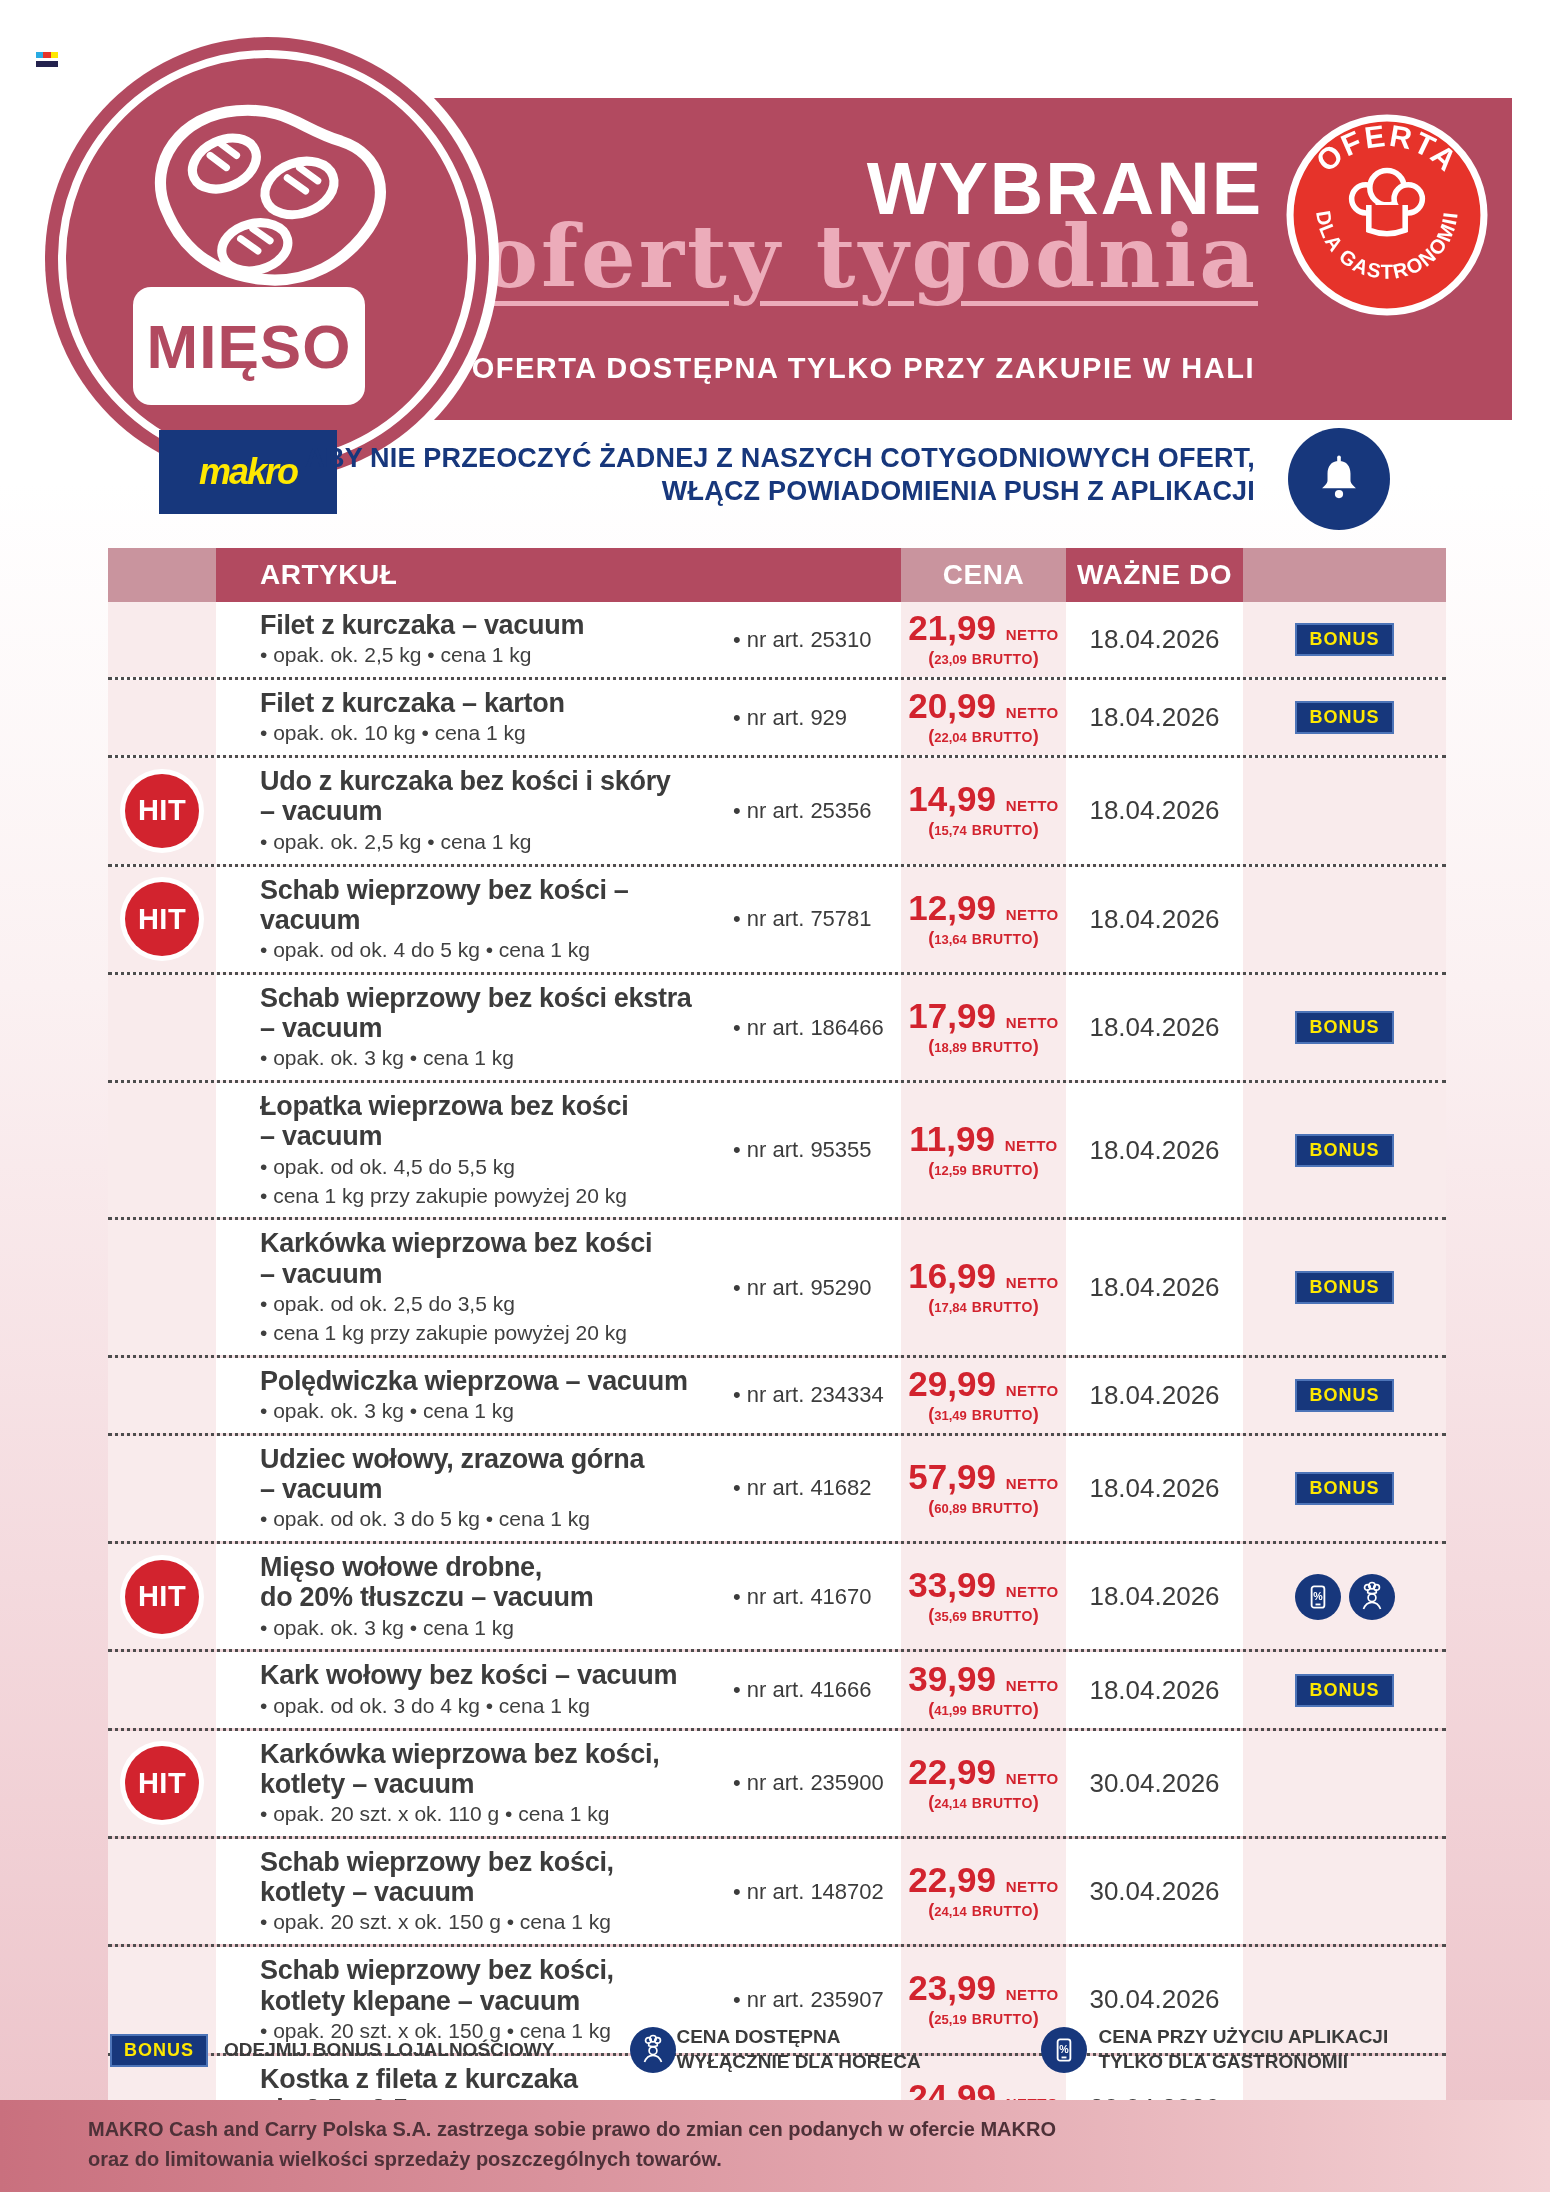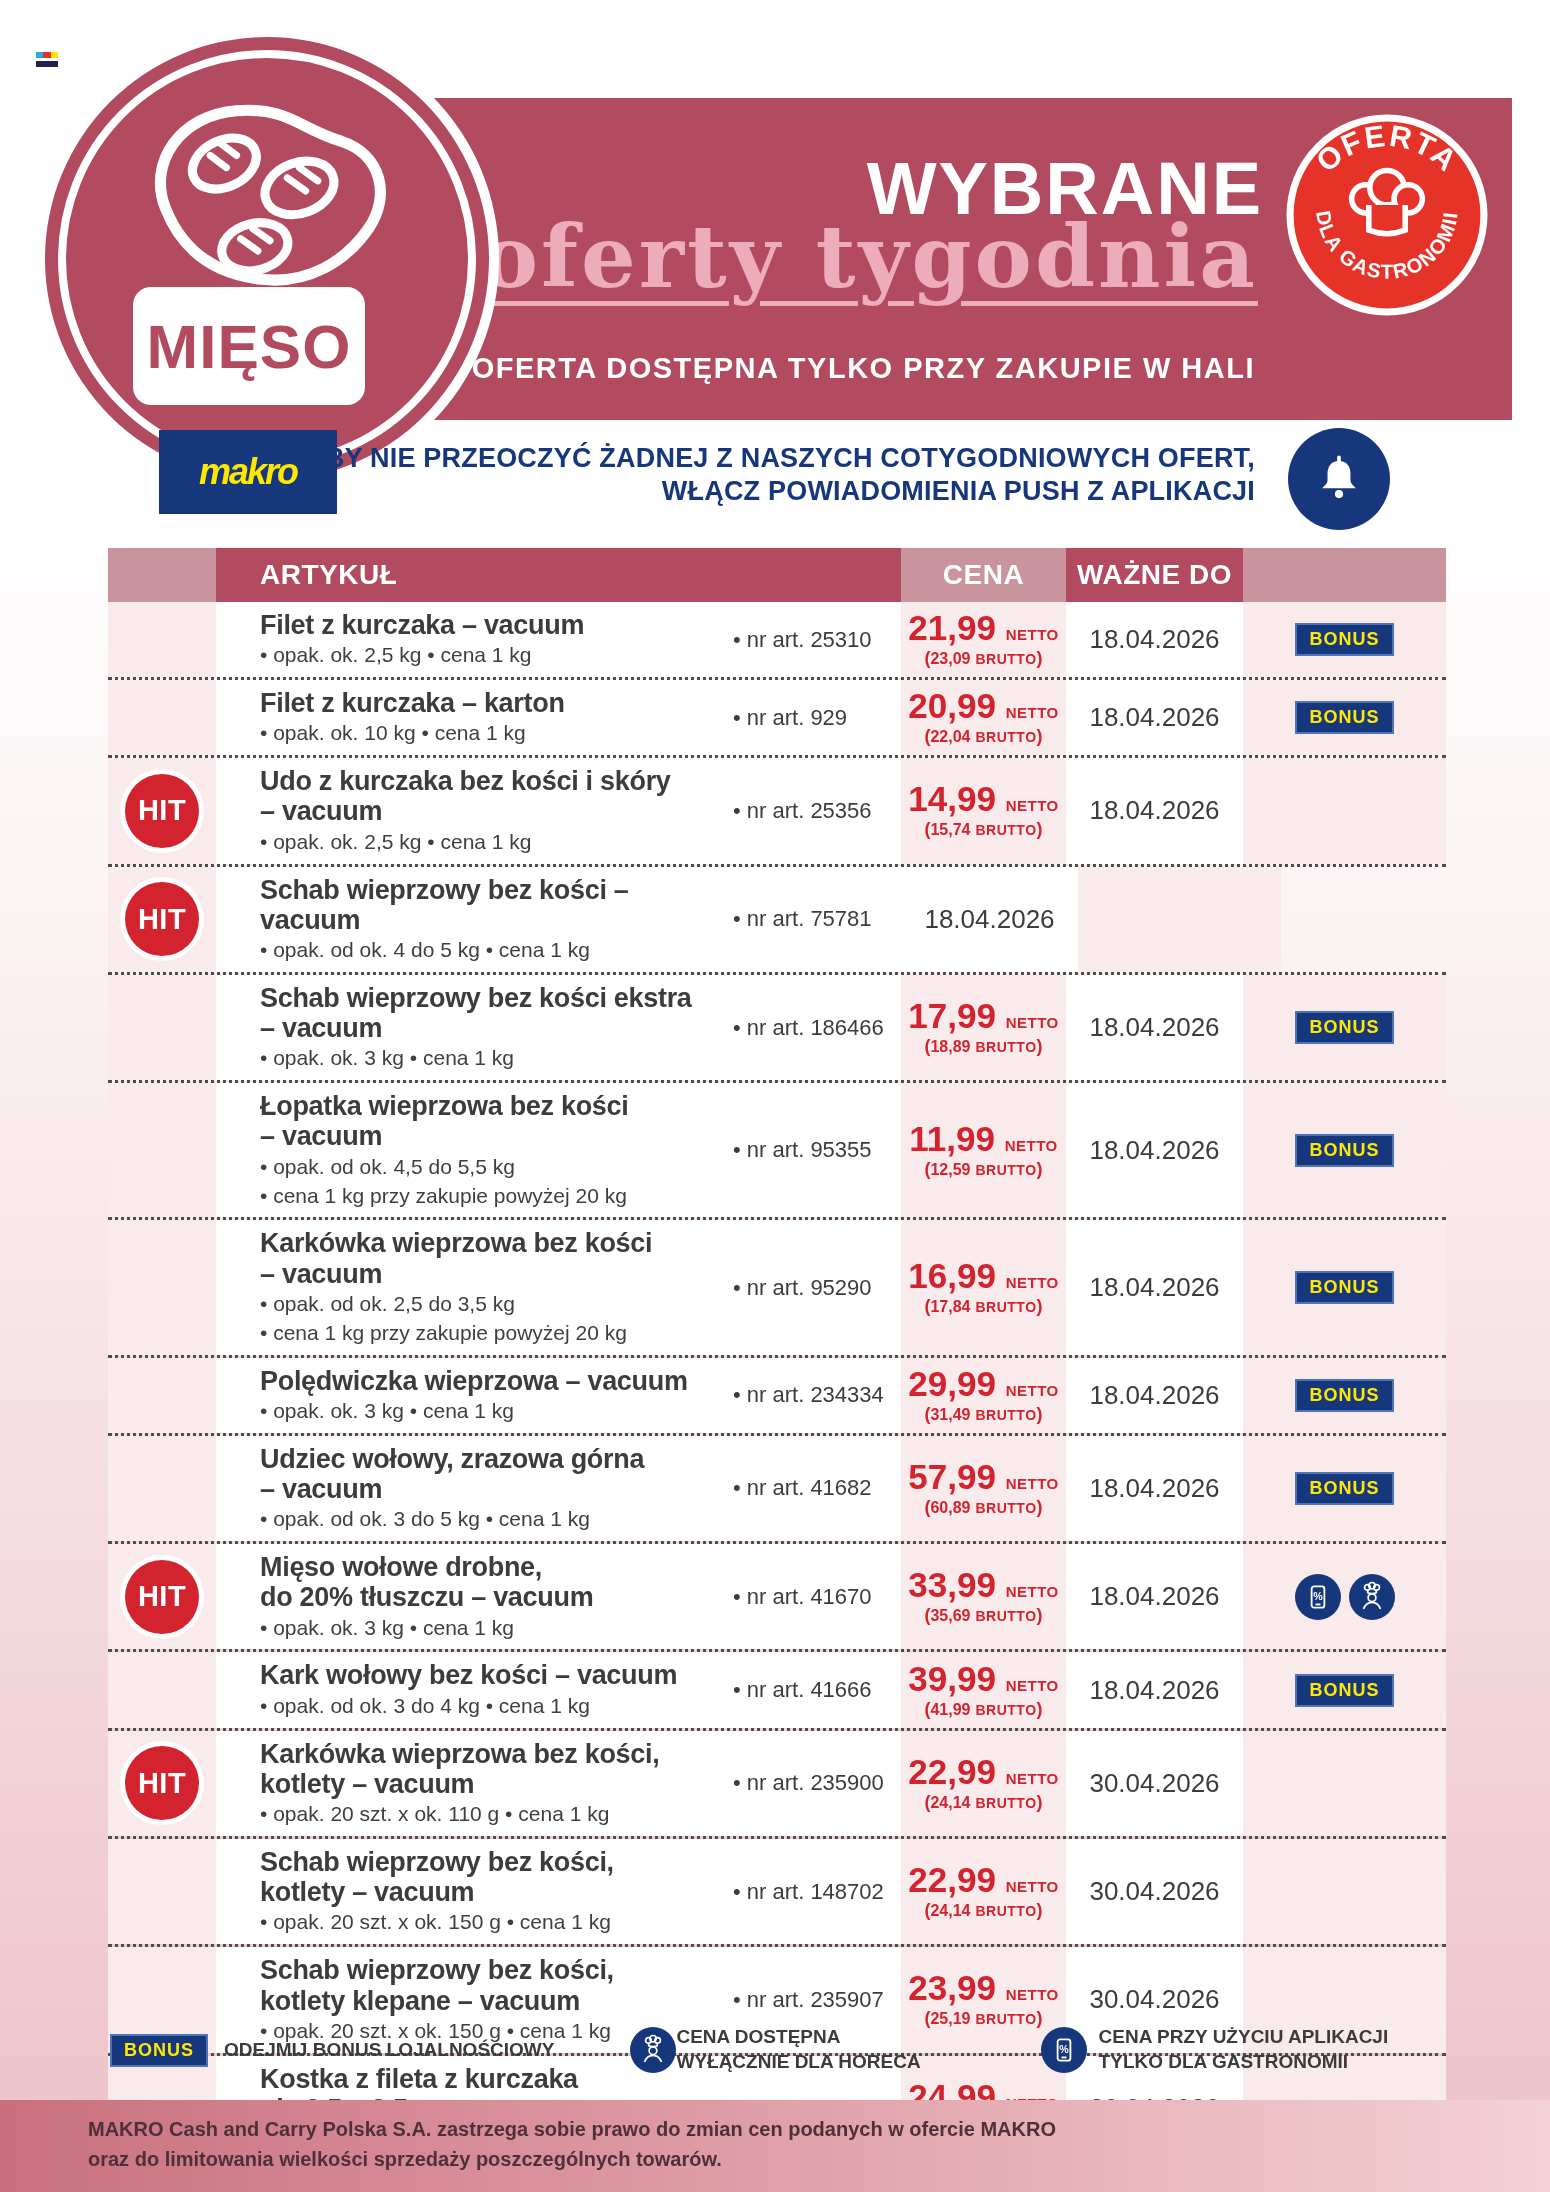--- a/index.html
+++ b/index.html
@@ -62,21 +62,21 @@
   .prod-name { font-size:27px; font-weight:700; color:#3c3c3c; line-height:1.12; letter-spacing:-0.3px; white-space:pre-line; }
   .detail-line { font-size:21px; color:#3f3f3f; line-height:1.28; margin-top:2px; }
   .artnr { width:168px; font-size:22px; color:#3c3c3c; }
 
   .hit-badge { width:74px; height:74px; border-radius:50%; background:#d2232e; box-shadow:0 0 0 5px #fff;
                display:flex; align-items:center; justify-content:center;
                color:#fff; font-size:29px; font-weight:800; letter-spacing:0.5px; }
   .price-net { color:#d2232e; font-weight:800; font-size:35px; line-height:1; }
   .price-net .plabel { font-size:15px; letter-spacing:0.5px; }
   .price-gross { color:#d2232e; font-size:18px; font-weight:600; margin-top:3px; }
-  .price-gross .bval { font-size:16px;margin-top:32px; }
+  .price-gross .bval { font-size:13px;margin-top:32px; }
   .price-gross .glabel { font-size:14px; letter-spacing:0.5px; }
 
   .bonus-badge { display:inline-block; background:#17377c; border:2px solid #4d74b8; color:#ffe800;
                  font-size:18px; font-weight:800; letter-spacing:1px; padding:4px 12px; }
   .icon-circle { width:46px; height:46px; border-radius:50%; background:#17377c;
                  display:flex; align-items:center; justify-content:center; flex:0 0 auto; }
 
   
   .legend { position:absolute; left:110px; top:2018px; width:1320px; height:64px;
             display:flex; align-items:center; }
@@ -237,20 +237,24 @@
             </span>
       </div>
       <div class="cell c-art">
         <div class="prod">
           <div class="prod-name">Schab wieprzowy bez kości – vacuum</div>
           <div class="prod-details">
                 <div class="detail-line">• opak. od ok. 4 do 5 kg • cena 1 kg</div>
               </div>
         </div>
         <div class="artnr">• nr art. 75781</div>
+      </div>
+      <div class="cell c-price">
+        <div class="price-net"><span>12,99</span> <span class="plabel">NETTO</span></div>
+        <div class="price-gross">(<span class="bval">13,64</span> <span class="glabel">BRUTTO</span>)</div>
       </div>
       <div class="cell c-date">18.04.2026</div>
       <div class="cell c-bonus">
         
         
         
       </div>
     </div>
         <div class="row h3">
       <div class="cell c-hit">

